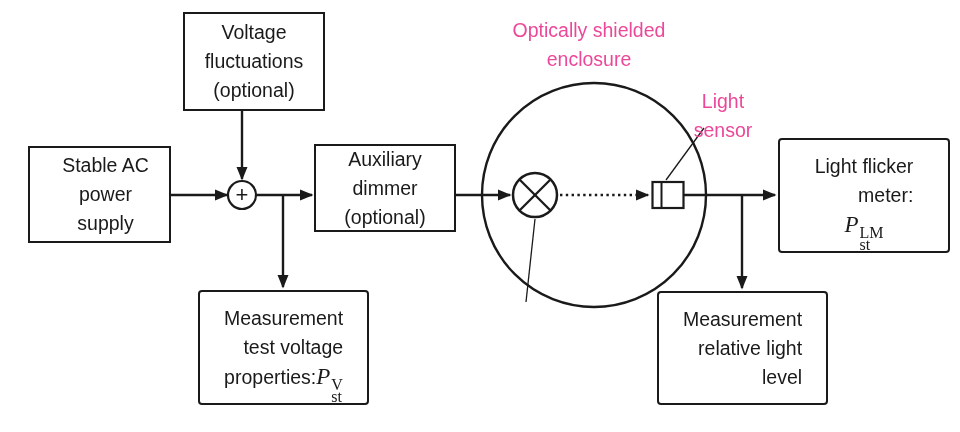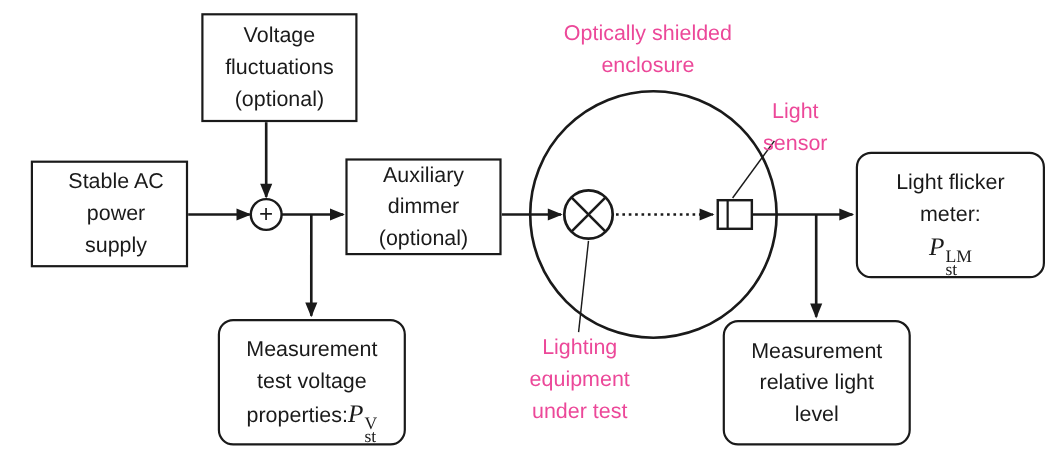--- a/index.html
+++ b/index.html
@@ -28,22 +28,23 @@
     display: flex;
     flex-direction: column;
     align-items: center;
     justify-content: center;
     text-align: center;
     font-size: 19.5px;
     line-height: 29px;
     color: #1a1a1a;
   }
   .box.rounded {
-    border-radius: 14px;
+    border-radius: 4px;
     border-width: 2.6px;
+    text-align: right;
   }
   .boxtext { white-space: pre-line; }
   .lab {
     position: absolute;
     text-align: center;
     white-space: pre-line;
     font-size: 19.5px;
     line-height: 29px;
     color: #ec4899;
   }
@@ -172,17 +173,14 @@
   </div>
 
   <div class="plus-node">+</div>
 
   <div class="lab" style="left:478px; top:16px; width:222px;">Optically shielded
 enclosure</div>
 
   <div class="lab" style="left:678px; top:68px; width:90px;margin-top:19px;">Light
 sensor</div>
 
-  <div class="lab" style="left:460px; top:302px; width:134px;">Lighting
-equipment
-under test</div>
 
 </div>
 
 </body></html>

